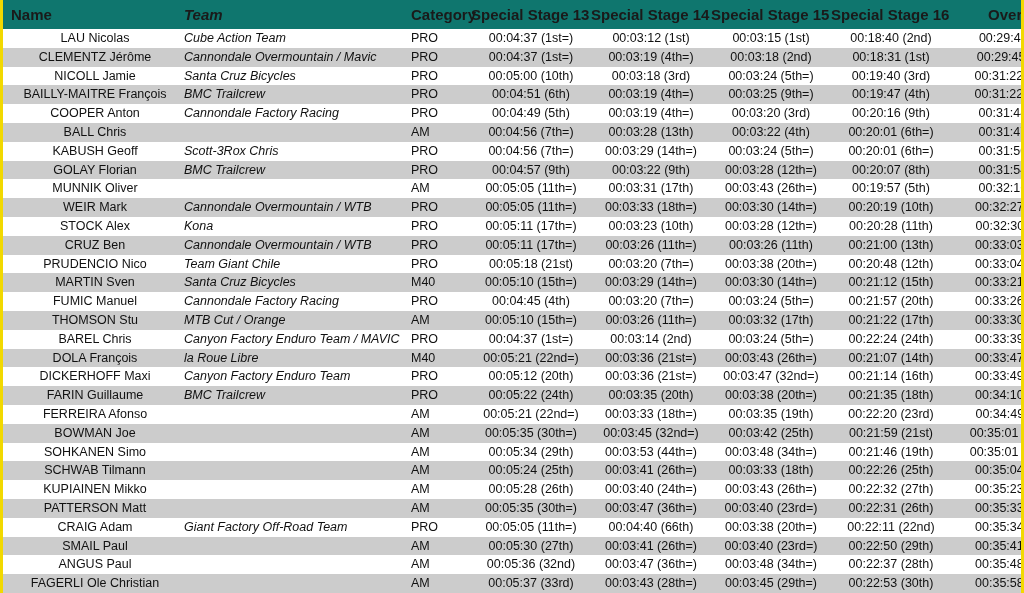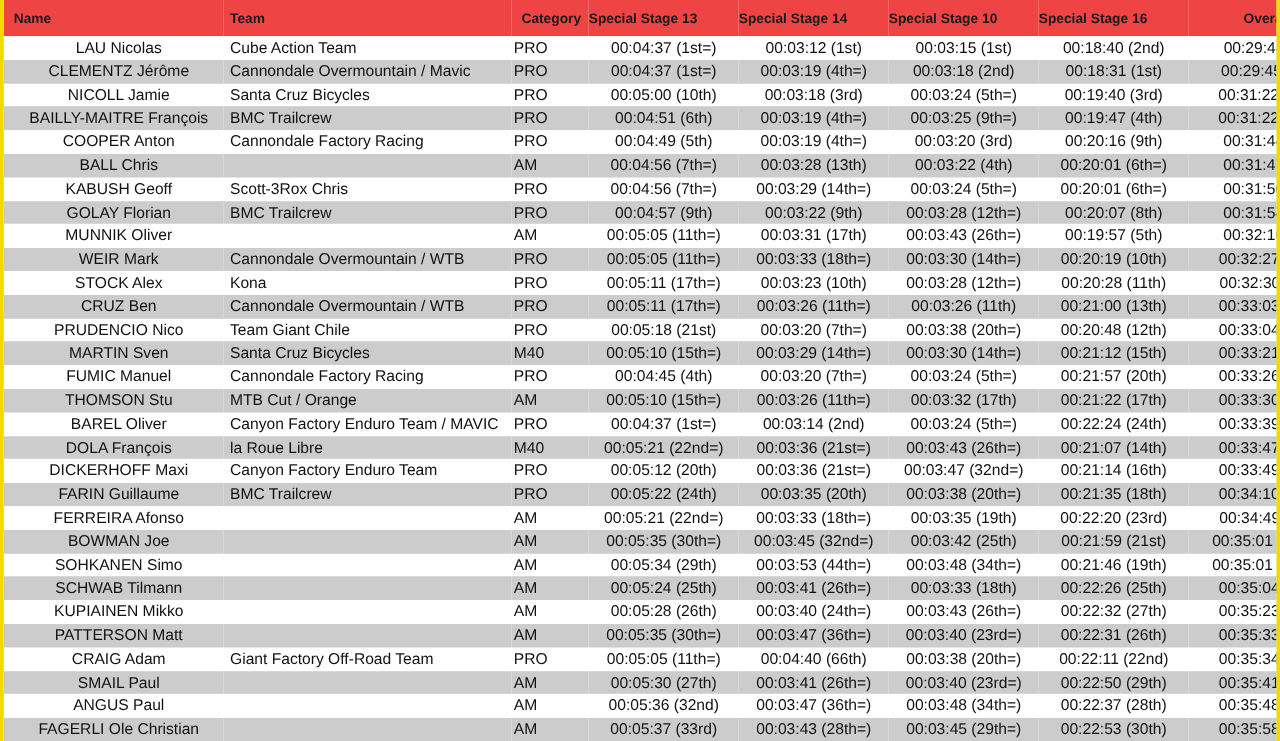--- a/index.html
+++ b/index.html
@@ -24,24 +24,24 @@
     position: relative;
   }
   table.results {
     width: 100%;
     border-collapse: collapse;
     table-layout: fixed;
     font-size: 12.5px;
     color: #111111;
   }
   table.results thead th {
-    background: #ef4444;
+    background: #0f766e;
     color: #1a1a1a;
     font-weight: bold;
-    font-size: 11px;
+    font-size: 15px;
     height: 29px;
     padding: 0 0 0 0;
     vertical-align: middle;
     white-space: nowrap;
     border: 0;
   }
   table.results tbody td {
     height: 18.8px;
     line-height: 18.8px;
     padding: 0;
@@ -49,21 +49,21 @@
     white-space: nowrap;
     overflow: hidden;
     border: 0;
     font-size: 12.5px;
   }
   tbody tr.odd td { background: #ffffff; }
   tbody tr.even td { background: #cccccc; }
 
   
   .c-name   { width: 168px; text-align: center;  padding-left: 8px !important; }
-  .c-team   { width: 225px; text-align: left;  padding-left: 5px !important; }
+  .c-team   { width: 225px; text-align: left;  padding-left: 5px !important; font-style: italic; }
   .c-cat    { width: 60px;  text-align: left;  padding-left: 2px !important; }
   .c-ss     { width: 120px; text-align: center; }
   .c-overall{ width: 125px; text-align: center; }
 
   thead th.c-name    { text-align: left; padding-left: 8px !important; }
   thead th.c-team    { text-align: left; padding-left: 5px !important; }
   thead th.c-cat     { text-align: center; padding-left: 2px !important; }
   thead th.c-ss      { text-align: left; }
   thead th.c-overall { text-align: center; padding-right: 8px !important; }
 
@@ -77,21 +77,21 @@
 
 <div id="results-frame">
   <table class="results">
     <thead>
       <tr>
         <th class="c-name">Name</th>
         <th class="c-team">Team</th>
         <th class="c-cat">Category</th>
         <th class="c-ss">Special Stage 13</th>
         <th class="c-ss">Special Stage 14</th>
-        <th class="c-ss">Special Stage 10</th>
+        <th class="c-ss">Special Stage 15</th>
         <th class="c-ss">Special Stage 16</th>
         <th class="c-overall">Overall</th>
       </tr>
     </thead>
     <tbody id="results-body">
         <tr class="odd">
           <td class="c-name">LAU Nicolas</td>
           <td class="c-team">Cube Action Team</td>
           <td class="c-cat">PRO</td>
           <td class="c-ss">00:04:37 (1st=)</td>
@@ -244,21 +244,21 @@
           <td class="c-name">THOMSON Stu</td>
           <td class="c-team">MTB Cut / Orange</td>
           <td class="c-cat">AM</td>
           <td class="c-ss">00:05:10 (15th=)</td>
           <td class="c-ss">00:03:26 (11th=)</td>
           <td class="c-ss">00:03:32 (17th)</td>
           <td class="c-ss">00:21:22 (17th)</td>
           <td class="c-overall">00:33:30 (16th)</td>
         </tr>
         <tr class="odd">
-          <td class="c-name">BAREL Oliver</td>
+          <td class="c-name">BAREL Chris</td>
           <td class="c-team">Canyon Factory Enduro Team / MAVIC</td>
           <td class="c-cat">PRO</td>
           <td class="c-ss">00:04:37 (1st=)</td>
           <td class="c-ss">00:03:14 (2nd)</td>
           <td class="c-ss">00:03:24 (5th=)</td>
           <td class="c-ss">00:22:24 (24th)</td>
           <td class="c-overall">00:33:39 (17th)</td>
         </tr>
         <tr class="even">
           <td class="c-name">DOLA François</td>

